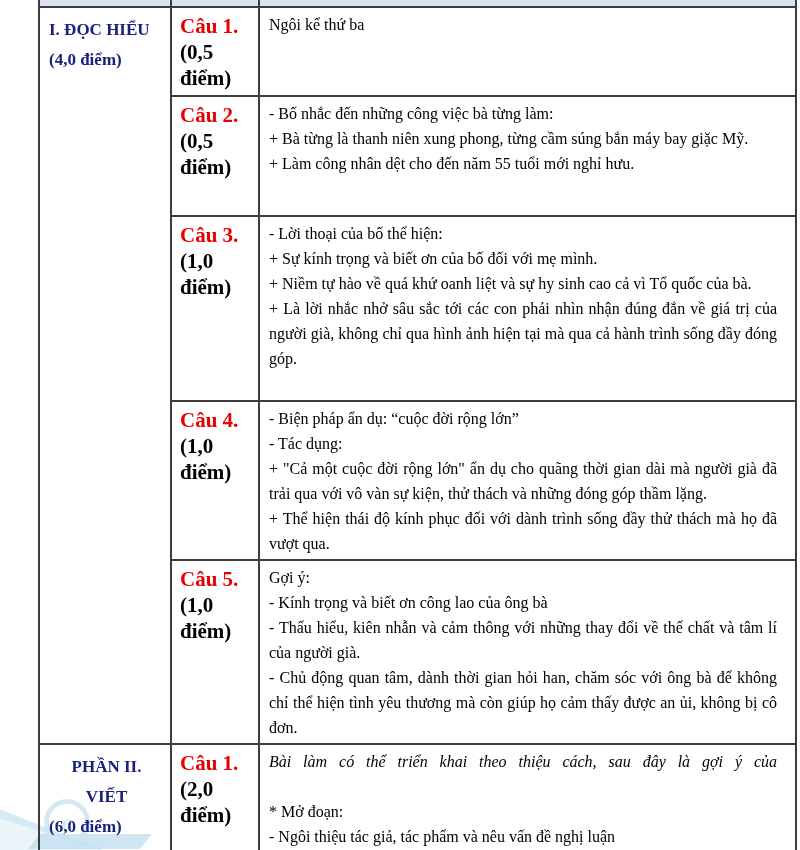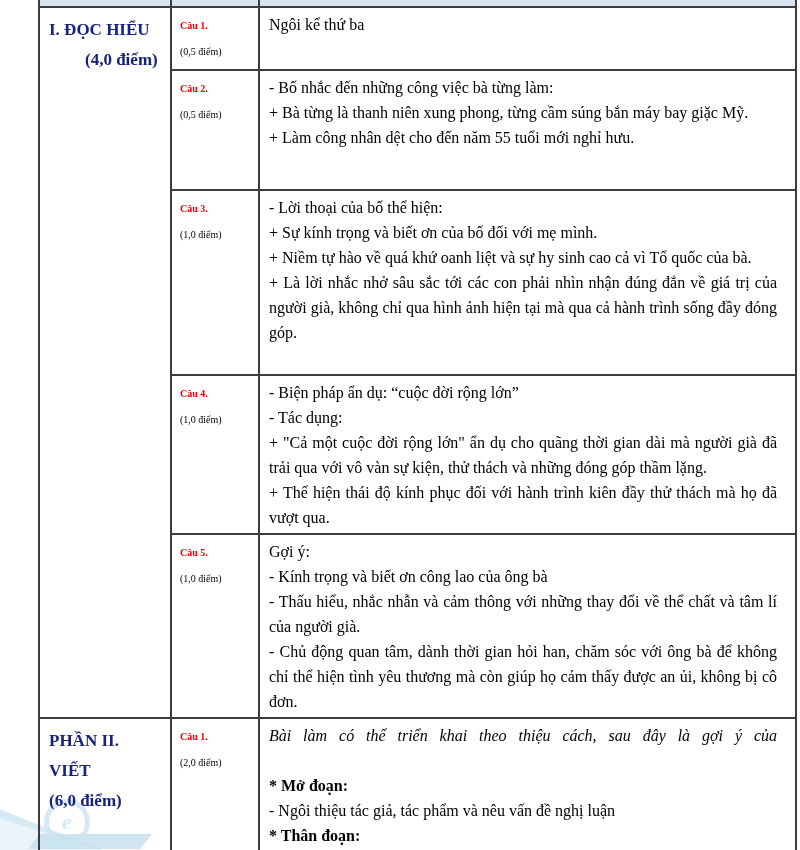--- a/index.html
+++ b/index.html
@@ -35,28 +35,28 @@
     width:757px;border-collapse:collapse;table-layout:fixed;
     background:transparent;
   }
   col.c1{width:132px;} col.c2{width:88px;} col.c3{width:537px;}
   td{border:2px solid var(--border);vertical-align:top;background:transparent;}
   tr.strip-row td{height:7px;padding:0;border-top:none;background:var(--strip);}
   td.section-cell{
     padding:7px 6px 14px 9px;font-weight:bold;font-size:17px;
     line-height:30px;color:var(--navy);
   }
-  td.label-cell{padding:5px 4px 4px 8px;font-size:10px;line-height:26px;}
+  td.label-cell{padding:5px 4px 4px 8px;font-size:21px;line-height:26px;}
   .q-num{font-weight:bold;color:var(--red);display:block;}
-  .q-pts{font-weight:normal;color:var(--ink);display:block;}
+  .q-pts{font-weight:bold;color:var(--ink);display:block;}
   td.content-cell{padding:4px 18px 3px 9px;font-size:16px;line-height:25px;}
   td.content-cell p{margin:0;}
   p.justify{text-align:justify;}
   p.italic-justify{font-style:italic;text-align:justify;text-align-last:justify;}
-  p.bold{font-weight:bold;}
+  p.bold{font-weight:normal;}
   
   tr.row-0-0{height:57px;} tr.row-0-1{height:120px;} tr.row-0-2{height:185px;}
   tr.row-0-3{height:142px;} tr.row-0-4{height:138px;} tr.row-1-0{height:129px;}
 </style>
 </head>
 <body>
 
 <div class="wm wm-tri1"></div>
 <div class="wm wm-tri2"></div>
 <div class="wm wm-band"></div>
@@ -70,21 +70,21 @@
     </colgroup>
   <tbody>
     <tr class="strip-row">
       <td></td>
       <td></td>
       <td></td>
     </tr>
   <tr class="row-0-0">
         <td class="section-cell" rowspan="5">
           <span style="display: block;">I. ĐỌC HIỂU</span>
-          <span style="display: block; margin-left: 36px;">(4,0 điểm)</span>
+          <span style="display: block;">(4,0 điểm)</span>
         </td>
         <td class="label-cell">
           <span class="q-num">Câu 1.</span>
           <span class="q-pts">(0,5 điểm)</span>
         </td>
         <td class="content-cell">
           <p>Ngôi kể thứ ba</p>
         </td>
       </tr>
       <tr class="row-0-1">
@@ -112,38 +112,38 @@
       </tr>
       <tr class="row-0-3">
         <td class="label-cell">
           <span class="q-num">Câu 4.</span>
           <span class="q-pts">(1,0 điểm)</span>
         </td>
         <td class="content-cell">
           <p>- Biện pháp ẩn dụ: “cuộc đời rộng lớn”</p>
           <p>- Tác dụng:</p>
           <p class="justify">+ "Cả một cuộc đời rộng lớn" ẩn dụ cho quãng thời gian dài mà người già đã trải qua với vô vàn sự kiện, thử thách và những đóng góp thầm lặng.</p>
-          <p class="justify">+ Thể hiện thái độ kính phục đối với hành trình kiên đầy thử thách mà họ đã vượt qua.</p>
+          <p class="justify">+ Thể hiện thái độ kính phục đối với dành trình sống đầy thử thách mà họ đã vượt qua.</p>
         </td>
       </tr>
       <tr class="row-0-4">
         <td class="label-cell">
           <span class="q-num">Câu 5.</span>
           <span class="q-pts">(1,0 điểm)</span>
         </td>
         <td class="content-cell">
           <p>Gợi ý:</p>
           <p>- Kính trọng và biết ơn công lao của ông bà</p>
-          <p class="justify">- Thấu hiểu, nhắc nhẫn và cảm thông với những thay đổi về thể chất và tâm lí của người già.</p>
+          <p class="justify">- Thấu hiểu, kiên nhẫn và cảm thông với những thay đổi về thể chất và tâm lí của người già.</p>
           <p class="justify">- Chủ động quan tâm, dành thời gian hỏi han, chăm sóc với ông bà để không chỉ thể hiện tình yêu thương mà còn giúp họ cảm thấy được an ủi, không bị cô đơn.</p>
         </td>
       </tr>
       <tr class="row-1-0">
         <td class="section-cell" rowspan="1">
-          <span style="display: block;">PHẦN II. VIẾT</span>
+          <span style="display: block; text-align: center;">PHẦN II. VIẾT</span>
           <span style="display: block;">(6,0 điểm)</span>
         </td>
         <td class="label-cell">
           <span class="q-num">Câu 1.</span>
           <span class="q-pts">(2,0 điểm)</span>
         </td>
         <td class="content-cell">
           <p class="italic-justify">Bài làm có thể triển khai theo thiệu cách, sau đây là gợi ý của</p>
           <p>&nbsp;</p>
           <p class="bold">* Mở đoạn:</p>

